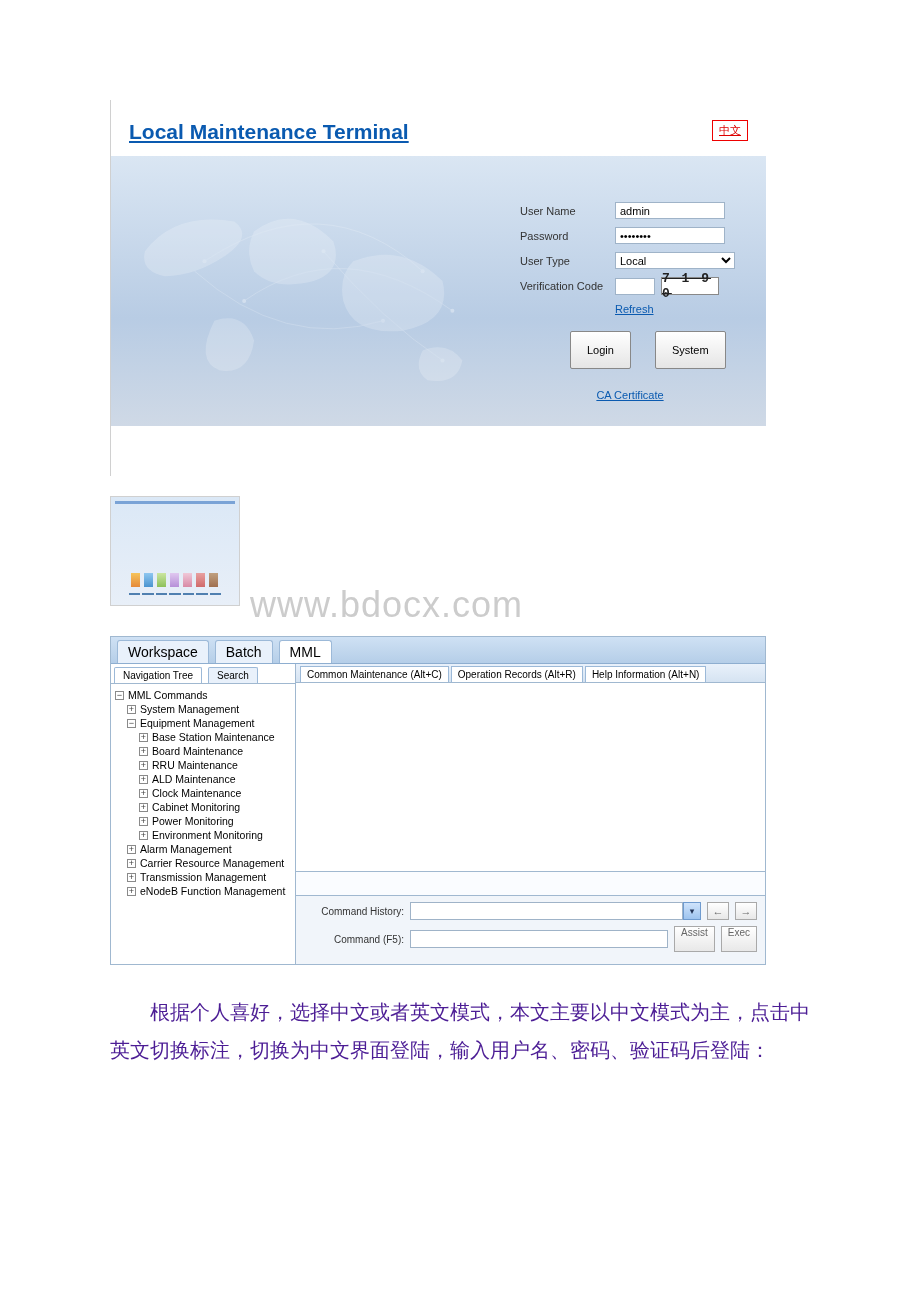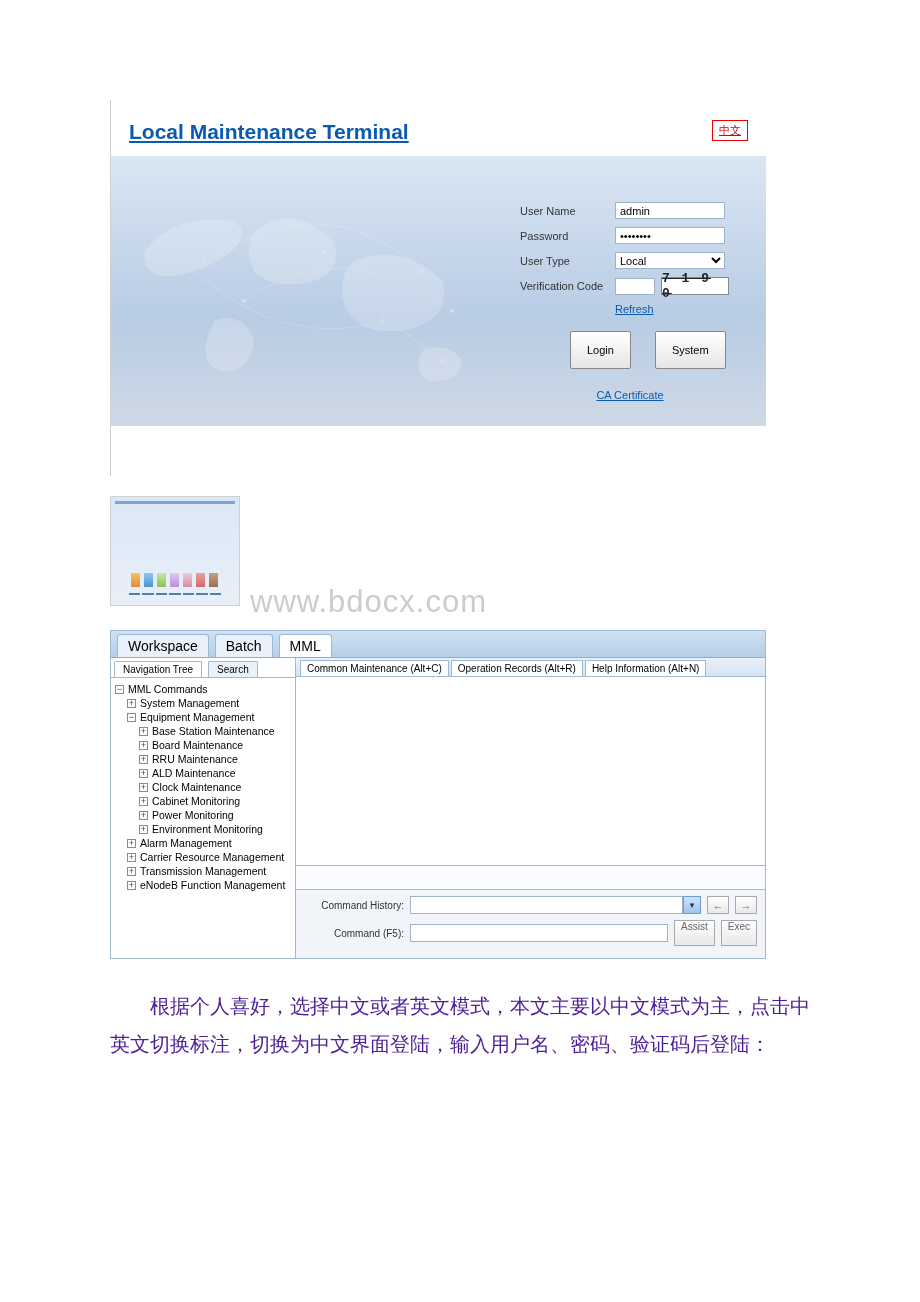--- a/index.html
+++ b/index.html
@@ -9,43 +9,43 @@
     .term-header { padding: 20px 18px 12px 18px; display: flex; justify-content: space-between; align-items: flex-start; }
     .term-title { font-size: 21px; font-weight: bold; color: #0a5ab0; font-family: Arial, sans-serif; text-decoration: underline; }
     .lang-link { border: 1px solid #e00; color: #d00; font-size: 11px; padding: 2px 6px; text-decoration: underline; cursor: pointer; }
     .term-body { background: linear-gradient(#dae6f3 0%, #b8cce4 60%, #cfd9e6 100%); height: 270px; position: relative; padding: 16px; display: flex; }
     .map-area { flex: 1 1 0; position: relative; overflow: hidden; }
     .map-area svg { width: 100%; height: 100%; opacity: 0.35; }
     .login-form { width: 230px; font-size: 11px; color: #333; padding: 30px 10px 0 0; }
     .fld { display: flex; align-items: center; margin-bottom: 8px; }
     .fld label { width: 95px; color: #333; }
     .fld input[type="text"], .fld input[type="password"] { width: 110px; font-size: 11px; padding: 1px 4px; border: 1px solid #9fb3c8; background: #fff; height: 17px; }
-    .fld select { width: 110px; font-size: 11px; border: 1px solid #9fb3c8; background: #fff; height: 17px; }
+    .fld select { width: 120px; font-size: 11px; border: 1px solid #9fb3c8; background: #fff; height: 17px; }
     .vcode-wrap { display: flex; align-items: center; gap: 6px; }
     .vcode-wrap input { width: 40px !important; }
-    .vcode-img { width: 68px; height: 18px; background: #fff; border: 1px solid #888; font-family: 'Courier New', monospace; font-size: 13px; font-weight: bold; letter-spacing: 2px; display: flex; align-items: center; justify-content: center; color: #222; text-decoration: line-through; }
+    .vcode-img { width: 58px; height: 18px; background: #fff; border: 1px solid #888; font-family: 'Courier New', monospace; font-size: 13px; font-weight: bold; letter-spacing: 2px; display: flex; align-items: center; justify-content: center; color: #222; text-decoration: line-through; }
     .refresh-row { padding-left: 95px; margin-bottom: 16px; }
     .link-a { color: #0a5ab0; text-decoration: underline; font-size: 11px; cursor: pointer; }
     .btn-row { display: flex; gap: 24px; padding-left: 50px; margin-bottom: 20px; }
     .btn-row button { font-size: 11px; padding: 12px 16px; border: 1px solid #888; background: linear-gradient(#fff, #e5e5e5); border-radius: 2px; cursor: pointer; }
     .ca-row { text-align: center; }
     .term-footer { height: 50px; background: #fff; }
     .thumb { width: 130px; height: 110px; border: 1px solid #d0d0d0; background: linear-gradient(#dbe8f6, #e8eff8); margin-bottom: 8px; position: relative; overflow: hidden; }
     .thumb .bar { position: absolute; top: 4px; left: 4px; right: 4px; height: 3px; background: #7aa3d6; }
     .thumb .icons { position: absolute; bottom: 18px; left: 20px; right: 10px; display: flex; gap: 4px; }
     .thumb .icons span { width: 9px; height: 14px; background: linear-gradient(#f6c35a,#e58a3a); }
     .thumb .icons span:nth-child(2){background:linear-gradient(#8ec7f0,#4a94d0);}
     .thumb .icons span:nth-child(3){background:linear-gradient(#cbe6a0,#8cc05a);}
     .thumb .icons span:nth-child(4){background:linear-gradient(#e0c8f0,#b690d8);}
     .thumb .icons span:nth-child(5){background:linear-gradient(#f0c8d8,#d88aa6);}
     .thumb .icons span:nth-child(6){background:linear-gradient(#e8a0a0,#d06a6a);}
     .thumb .icons span:nth-child(7){background:linear-gradient(#c0a080,#a07050);}
     .thumb .lines { position: absolute; bottom: 8px; left: 18px; right: 18px; height: 4px; display: flex; gap: 2px; }
     .thumb .lines span { flex: 1; height: 2px; background: #5080b0; }
-    .wm { font-size: 31px; color: #ccc; letter-spacing: 1px; font-family: Arial, sans-serif; margin: -30px 0 10px 140px; }
+    .wm { font-size: 36px; color: #ccc; letter-spacing: 1px; font-family: Arial, sans-serif; margin: -30px 0 10px 140px; }
     .workbench { border: 1px solid #a0b8d0; width: 656px; font-size: 11px; background: #fff; }
     .wb-tabs { display: flex; background: linear-gradient(#cfe1f4, #b5cee8); border-bottom: 1px solid #8eaed0; padding: 3px 6px 0 6px; gap: 6px; }
     .wb-tab { padding: 3px 10px; background: #e9f1fb; border: 1px solid #9cb9d8; border-bottom: none; border-radius: 3px 3px 0 0; font-size: 14px; }
     .wb-tab.on { background: #fff; }
     .wb-body { display: flex; height: 300px; }
     .wb-side { width: 185px; border-right: 1px solid #a0b8d0; display: flex; flex-direction: column; }
     .side-tabs { display: flex; border-bottom: 1px solid #a0b8d0; }
     .side-tab { flex: 0 0 auto; padding: 2px 8px; border: 1px solid #9cb9d8; margin: 3px 3px 0 3px; font-size: 10px; background: #e9f1fb; border-bottom: none; border-radius: 2px 2px 0 0; }
     .side-tab.on { background: #fff; }
     .tree { flex: 1; overflow: auto; padding: 4px 4px; font-size: 10.5px; line-height: 14px; }

